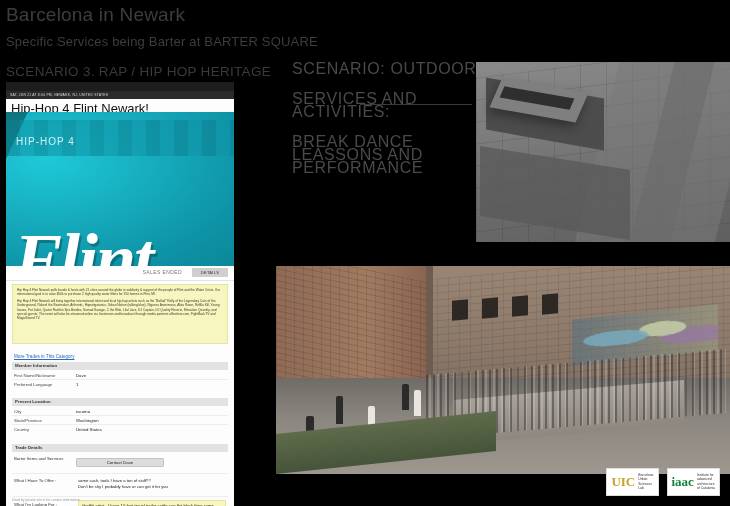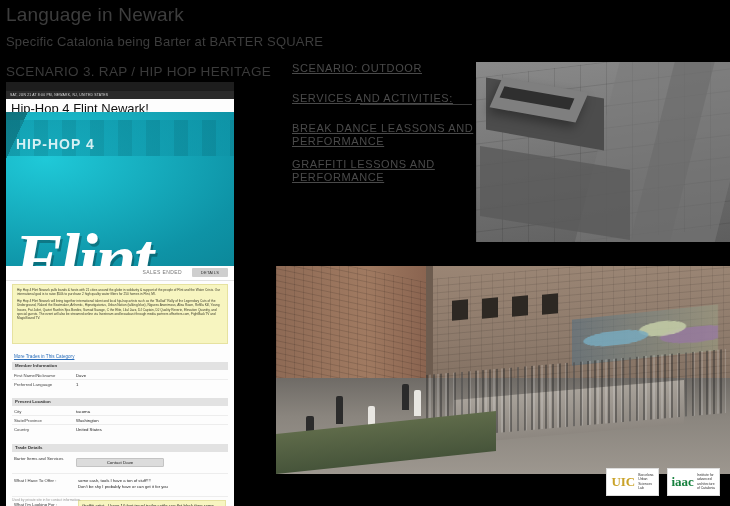--- a/index.html
+++ b/index.html
@@ -19,25 +19,24 @@
     color:#3d3d3d;letter-spacing:.2px;
   }
   .h-scenario{
     position:absolute;left:6px;top:64px;font-size:13.5px;font-weight:400;
     color:#3a3a3a;letter-spacing:.3px;
   }
 
   
   .info-col{position:absolute;left:292px;top:62px;width:190px;}
   .info-line{
-    font-size:11px;color:#4a4a4a;letter-spacing:.6px;line-height:13px;
+    font-size:16px;color:#4a4a4a;letter-spacing:.6px;line-height:13px;
     margin-bottom:17px;
-    text-decoration:underline;
-  }
-  .info-line.two{margin-bottom:10px;}
+  }
+  .info-line.two{margin-bottom:17px;}
   .leader{
     position:absolute;left:360px;top:104px;width:112px;height:1px;
     background:#3a3a3a;
   }
 
   
   .shot{
     position:absolute;left:6px;top:82px;width:228px;height:424px;
     background:#fdfdfd;overflow:hidden;
   }
@@ -66,22 +65,22 @@
     position:absolute;left:8px;top:58px;font-family:"Liberation Serif",serif;
     font-style:italic;font-weight:700;font-size:72px;color:#ffffff;
     letter-spacing:-2px;text-shadow:2px 3px 0 rgba(0,0,0,.25);margin-top:48px;
   }
   .hero-tape{
     position:absolute;left:0;top:8px;width:100%;height:36px;
     background:repeating-linear-gradient(90deg,#0b7f90 0 14px,#0e93a6 14px 28px);
     opacity:.55;
   }
   .hero-sub{
-    position:absolute;left:10px;top:24px;font-size:14px;color:#eaf9fb;
-    font-weight:700;letter-spacing:1px;opacity:.9;
+    position:absolute;left:10px;top:24px;font-size:10px;color:#eaf9fb;
+    font-weight:400;letter-spacing:1px;opacity:.9;
   }
   .sales-row{
     position:absolute;left:0;top:184px;width:100%;height:14px;
     background:#fff;border-bottom:1px solid #e2e2e2;
   }
   .sales-text{
     position:absolute;right:52px;top:3px;font-size:5px;color:#777;letter-spacing:.4px;
   }
   .details-btn{
     position:absolute;right:6px;top:2px;width:36px;height:9px;
@@ -249,29 +248,28 @@
     font-family:"Liberation Serif",serif;font-weight:700;font-size:13px;color:#c9a227;
   }
   .logo-mark.dark{color:#15803d;}
   .logo-text{font-size:3.4px;line-height:4.6px;color:#333;}
 </style>
 </head>
 <body>
 
 <div class="page">
 
-  <div class="h-title">Language in Newark</div>
-  <div class="h-sub">Specific Catalonia being Barter at BARTER SQUARE</div>
+  <div class="h-title">Barcelona in Newark</div>
+  <div class="h-sub">Specific Services being Barter at BARTER SQUARE</div>
   <div class="h-scenario">SCENARIO 3. RAP / HIP HOP HERITAGE</div>
 
   <div class="info-col">
     <div class="info-line">SCENARIO: OUTDOOR</div>
     <div class="info-line">SERVICES AND ACTIVITIES:</div>
     <div class="info-line two">BREAK DANCE LEASSONS AND PERFORMANCE</div>
-    <div class="info-line">GRAFFITI LESSONS AND PERFORMANCE</div>
   </div>
   <div class="leader"></div>
 
   <div class="shot">
     <div class="shot-topbar"></div>
     <div class="shot-eventbar">SAT, JUN 21 AT 8:00 PM, NEWARK, NJ, UNITED STATES</div>
     <div class="shot-title">Hip-Hop 4 Flint Newark!</div>
 
     <div class="hero">
       <div class="hero-tape"></div>

